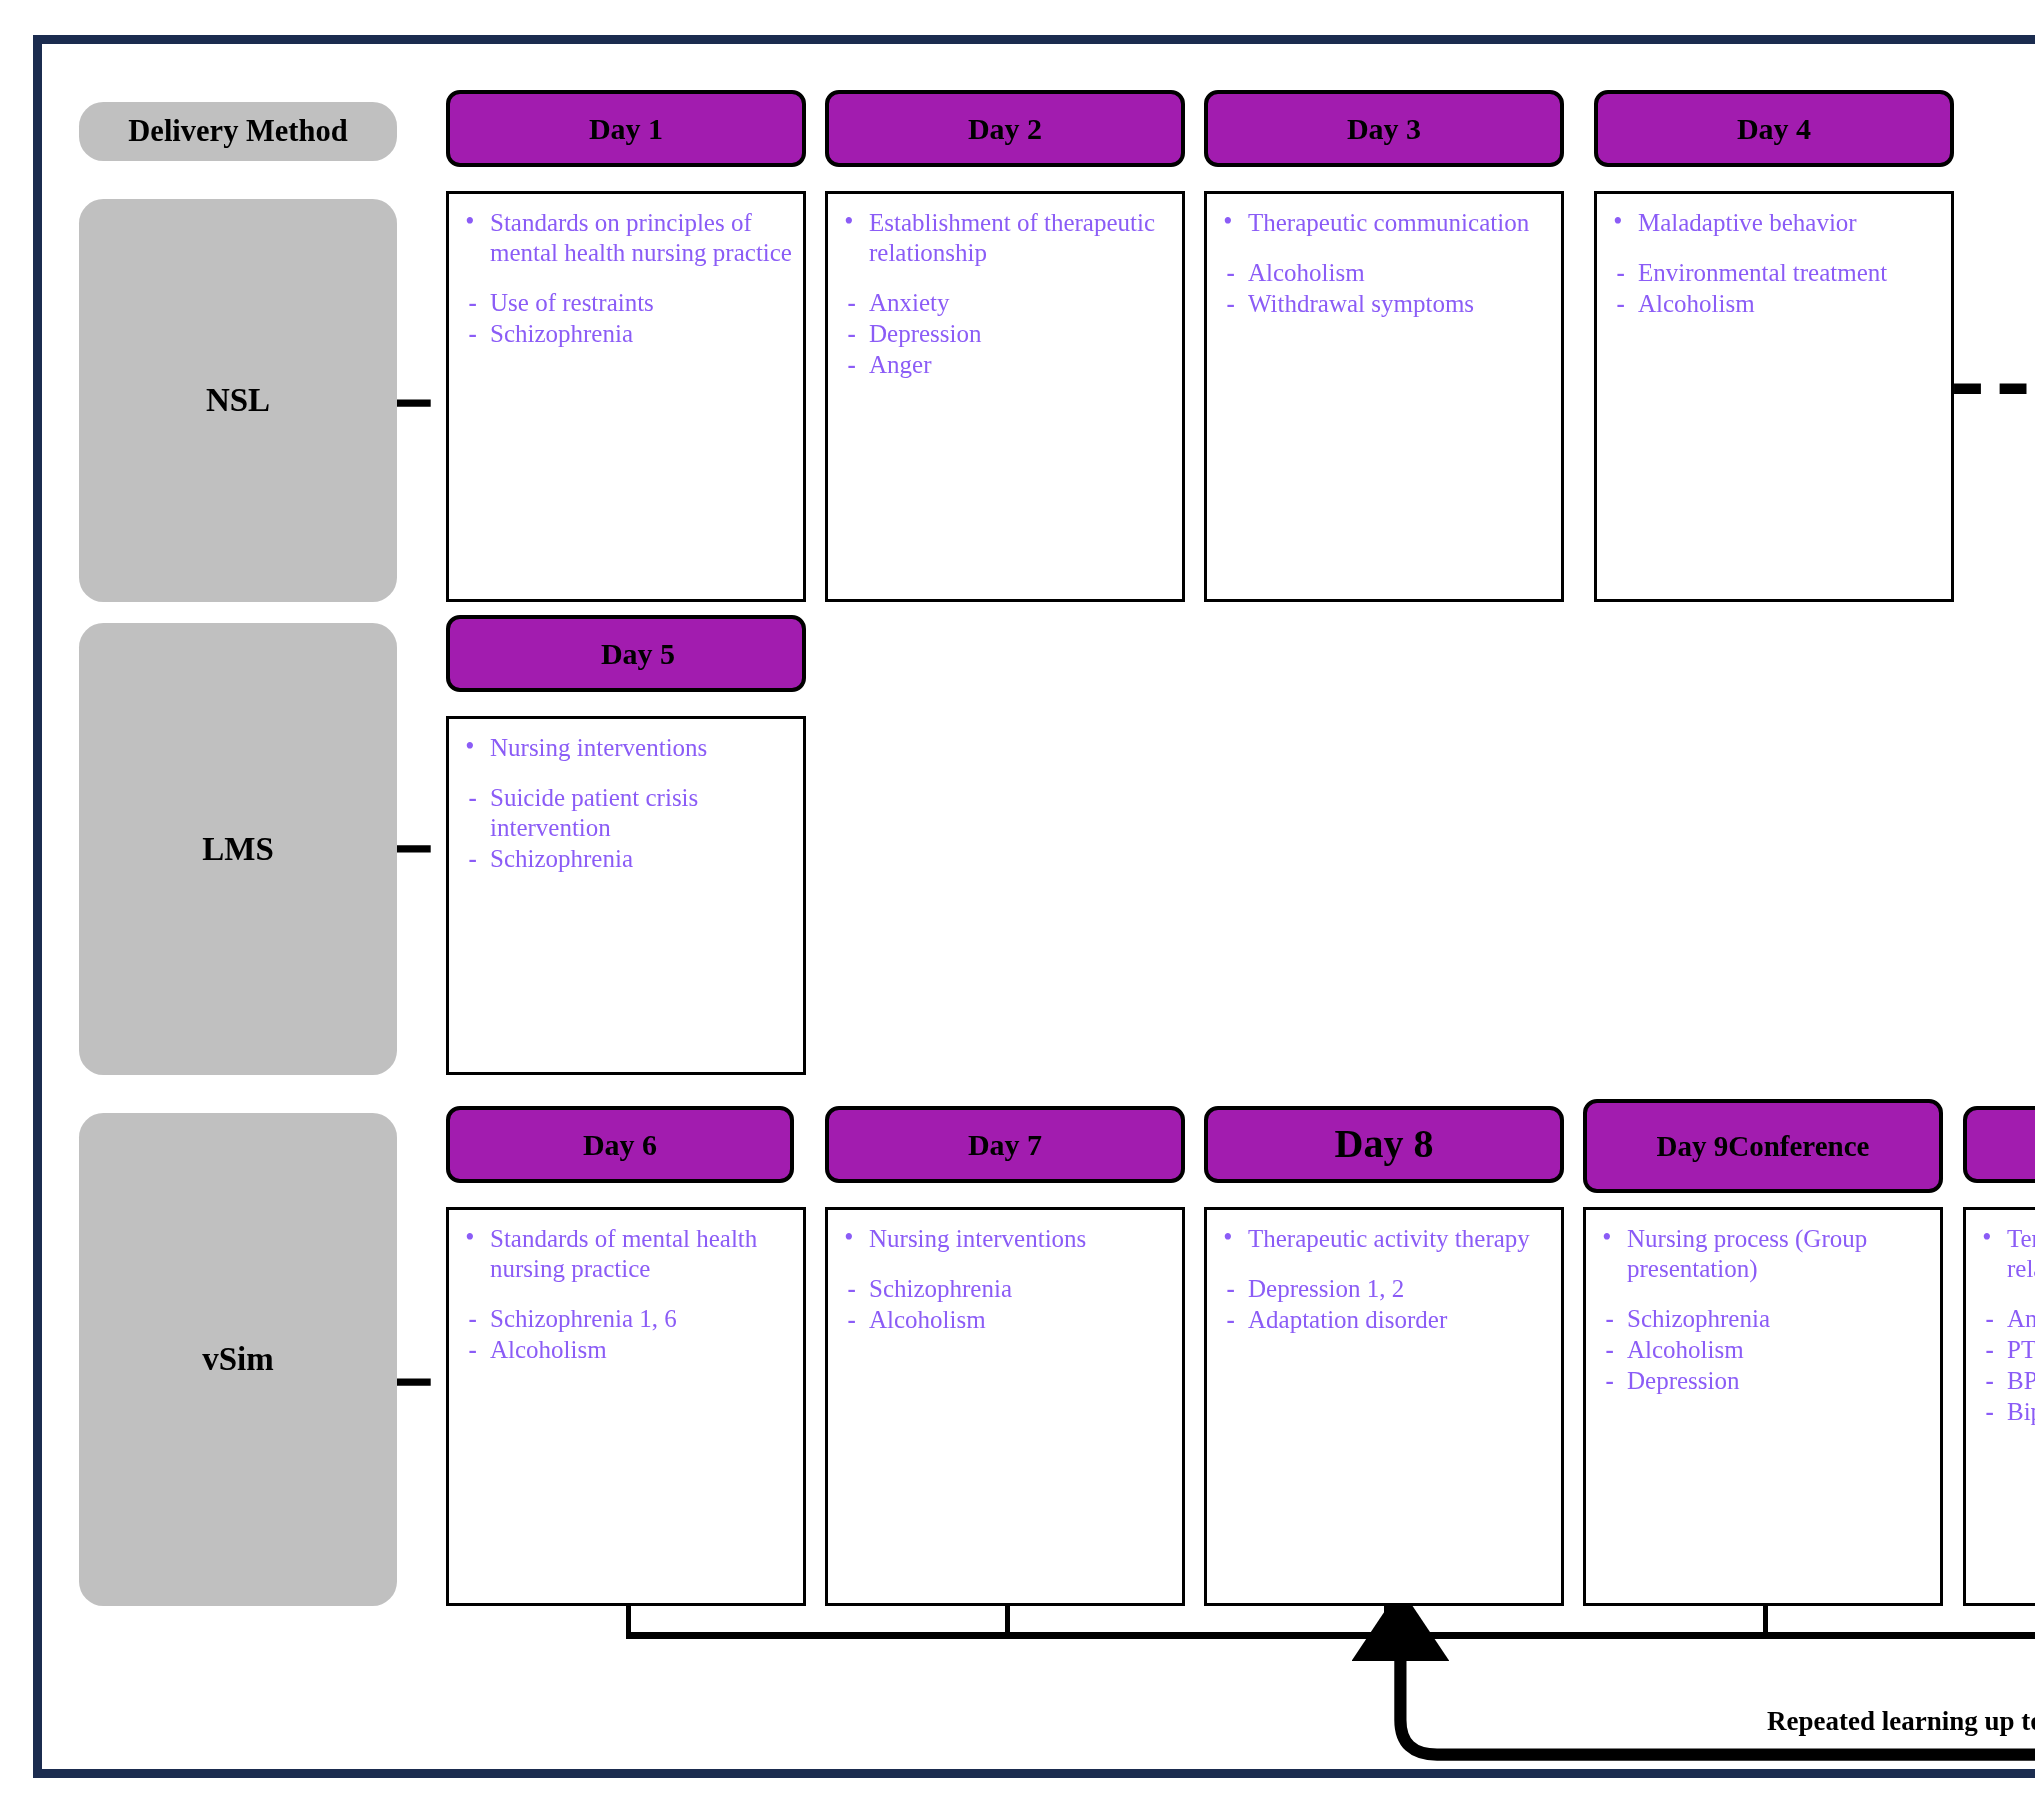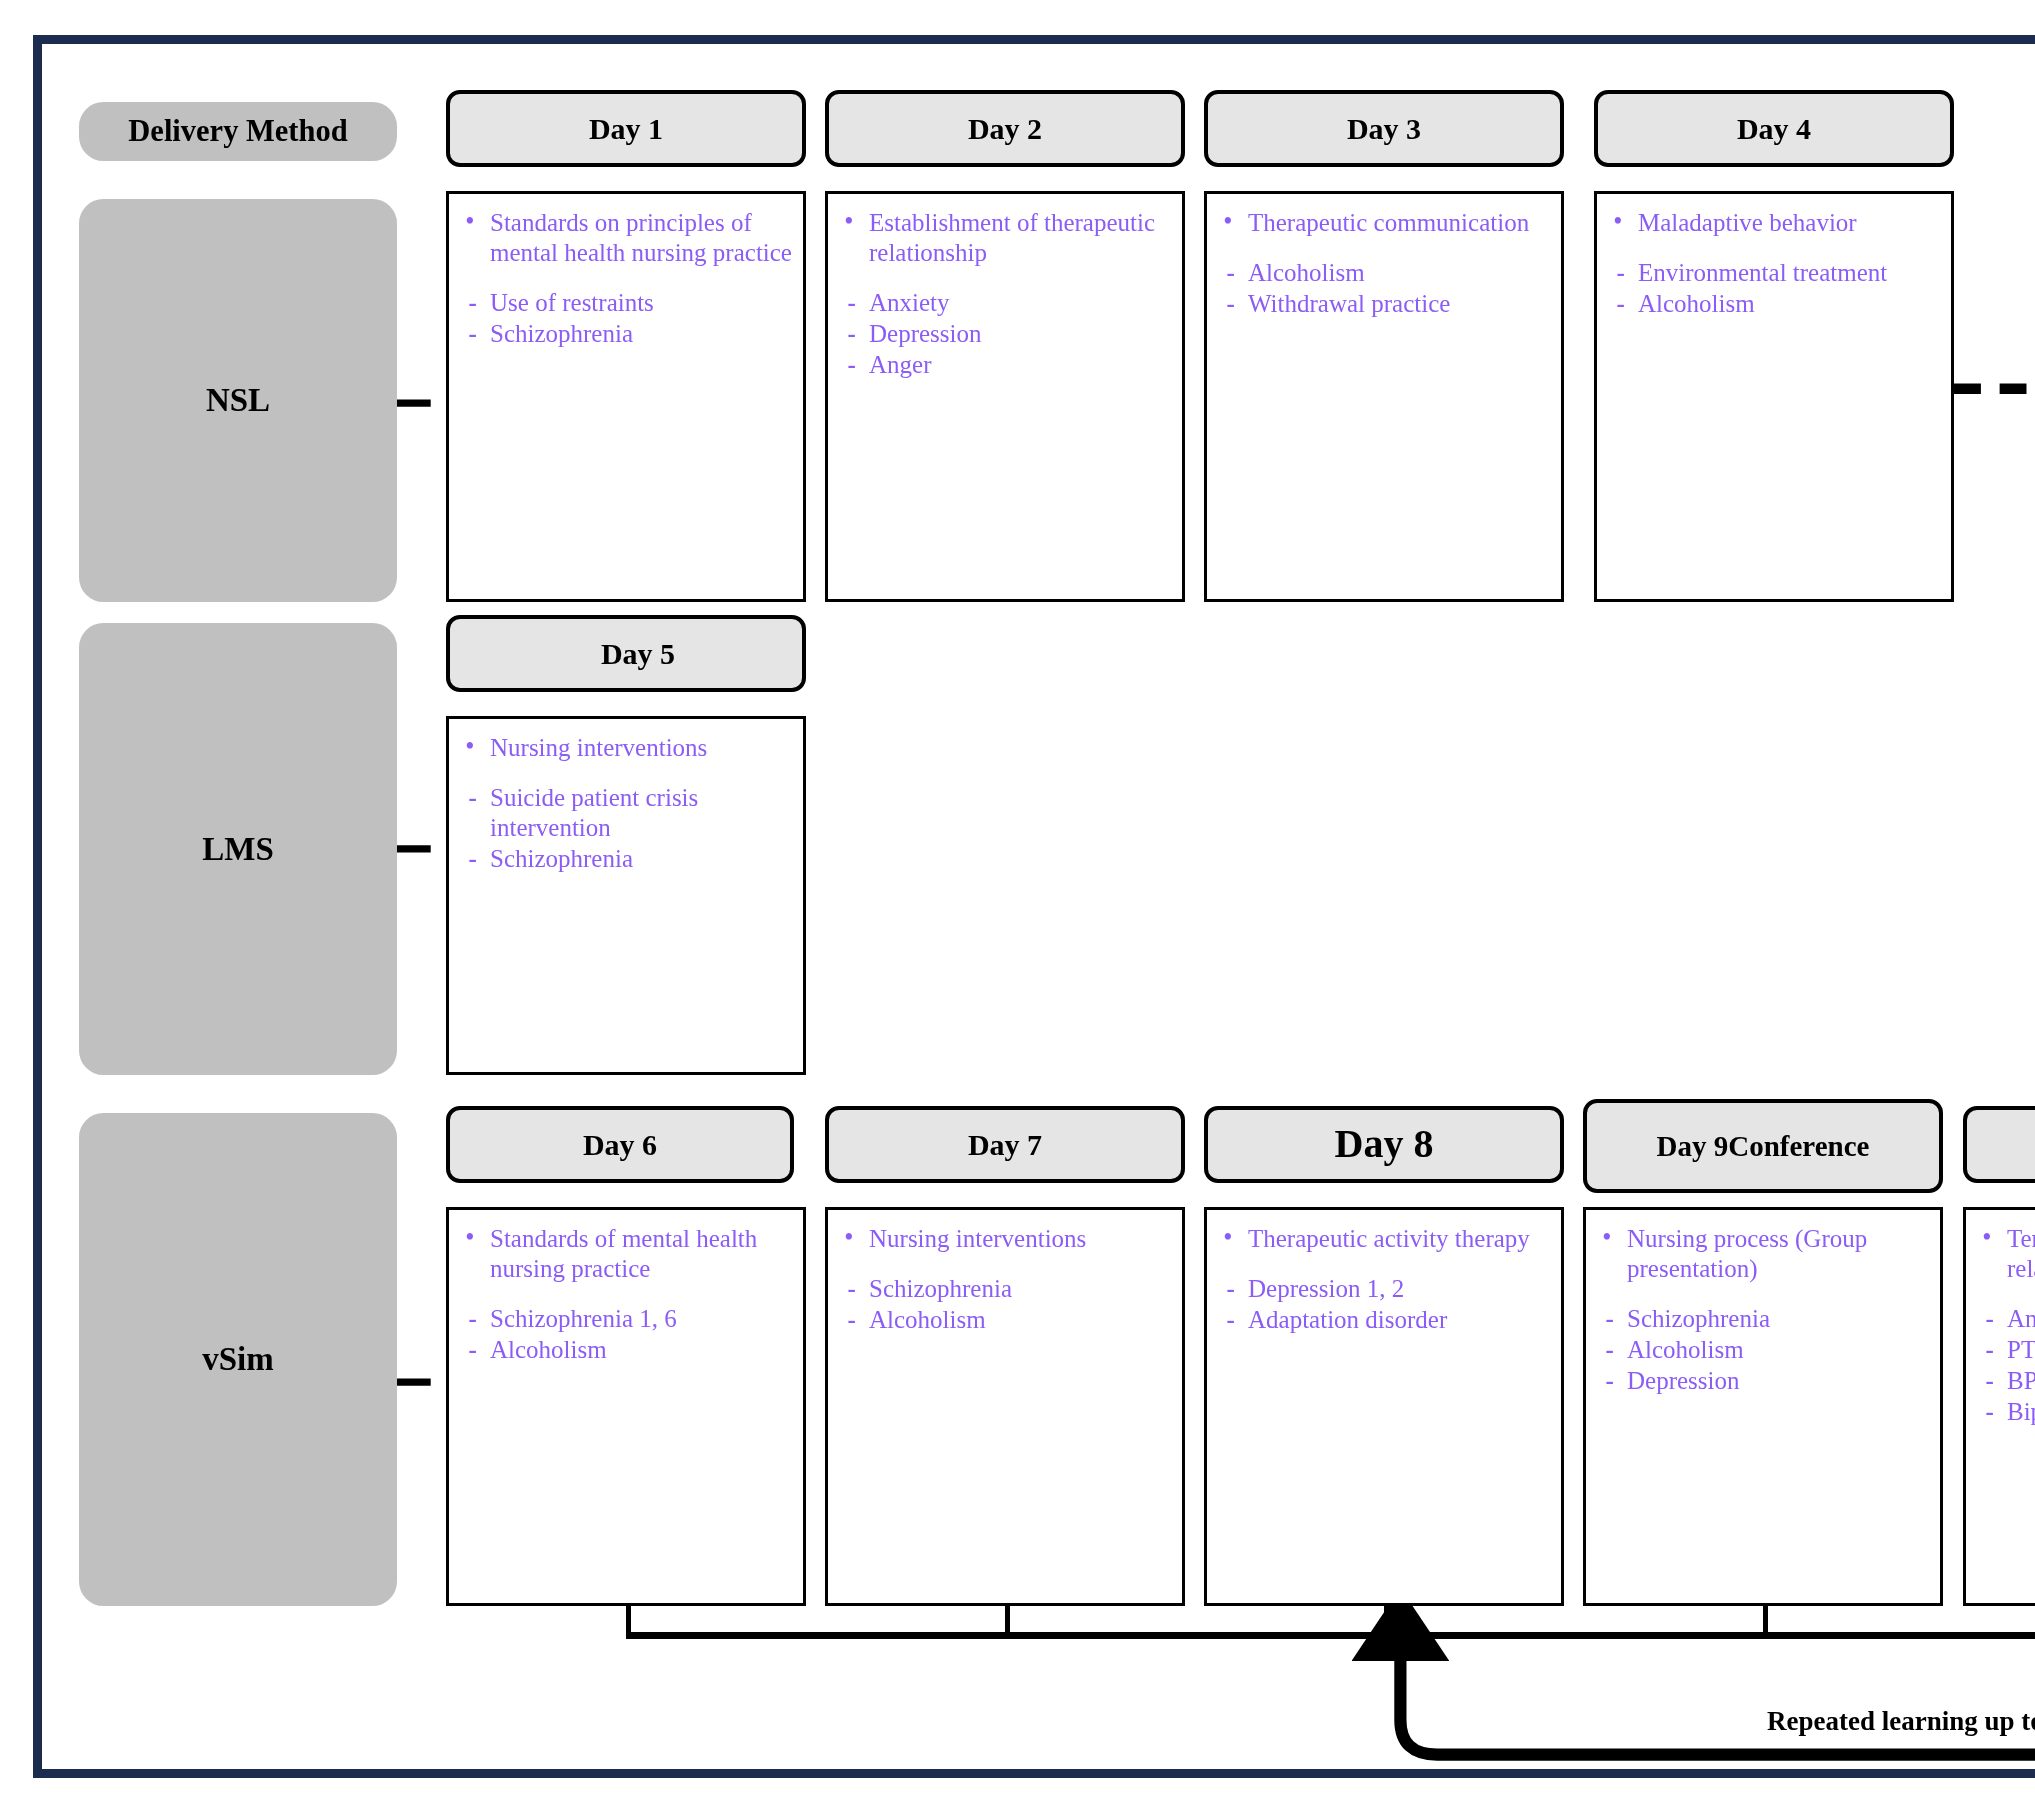--- a/index.html
+++ b/index.html
@@ -31,21 +31,21 @@
     background:#c0c0c0;
     border-radius:24.4px;
     display:flex;align-items:center;justify-content:center;
     font-weight:bold;
     color:#000;
     text-align:center;
   }
 
   
   .day-head{
-    background:#e5e5e5;
+    background:#a21caf;
     border:4.5px solid #000;
     border-radius:14px;
     display:flex;align-items:center;justify-content:center;
     text-align:center;
     font-weight:bold;
     line-height:1.12;
     color:#000;
   }
 
   
@@ -159,21 +159,21 @@
   </div>
 
   <div class="abs day-head" style="left:1204px; top:90px; width:360px; height:77px; font-size:30px;">
     <span>Day 3</span>
   </div>
   <div class="abs day-body" style="left:1204px; top:191px; width:360px; height:411px; font-size:25px;">
     <ul class="blist">
       <li class="dot">Therapeutic communication</li>
       <li class="gap"></li>
       <li class="dash">Alcoholism</li>
-      <li class="dash">Withdrawal practice</li>
+      <li class="dash">Withdrawal symptoms</li>
     </ul>
   </div>
 
   <div class="abs day-head" style="left:1594px; top:90px; width:360px; height:77px; font-size:30px;">
     <span>Day 4</span>
   </div>
   <div class="abs day-body" style="left:1594px; top:191px; width:360px; height:411px; font-size:25px;">
     <ul class="blist">
       <li class="dot">Maladaptive behavior</li>
       <li class="gap"></li>

